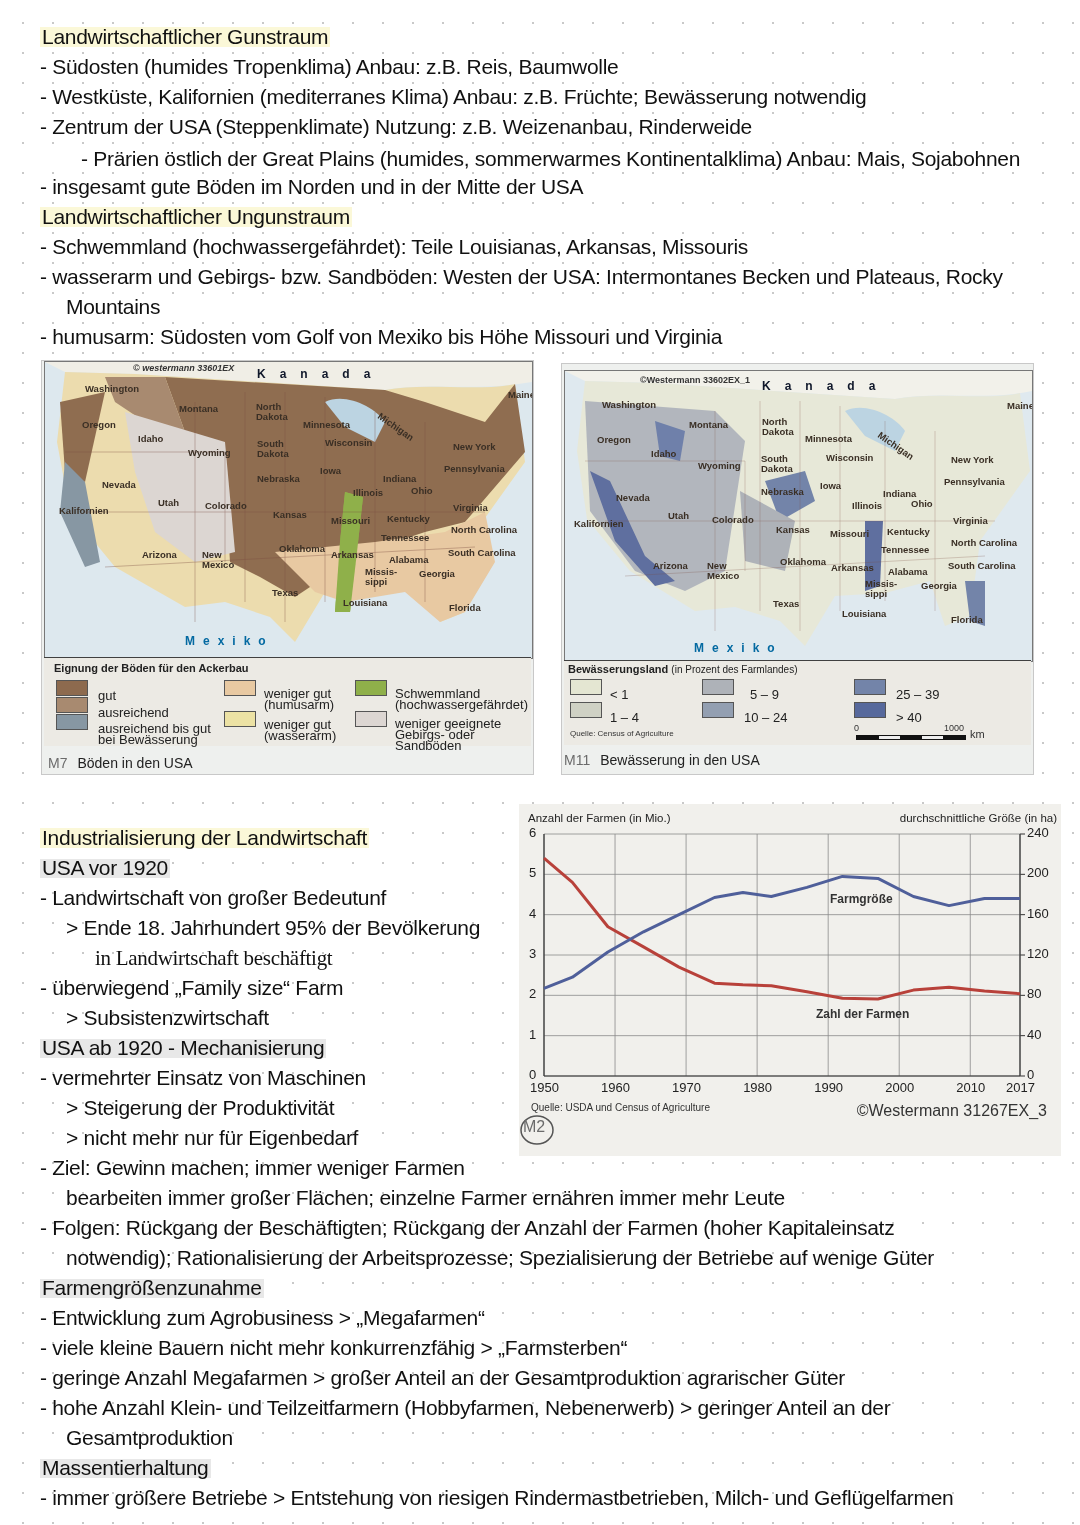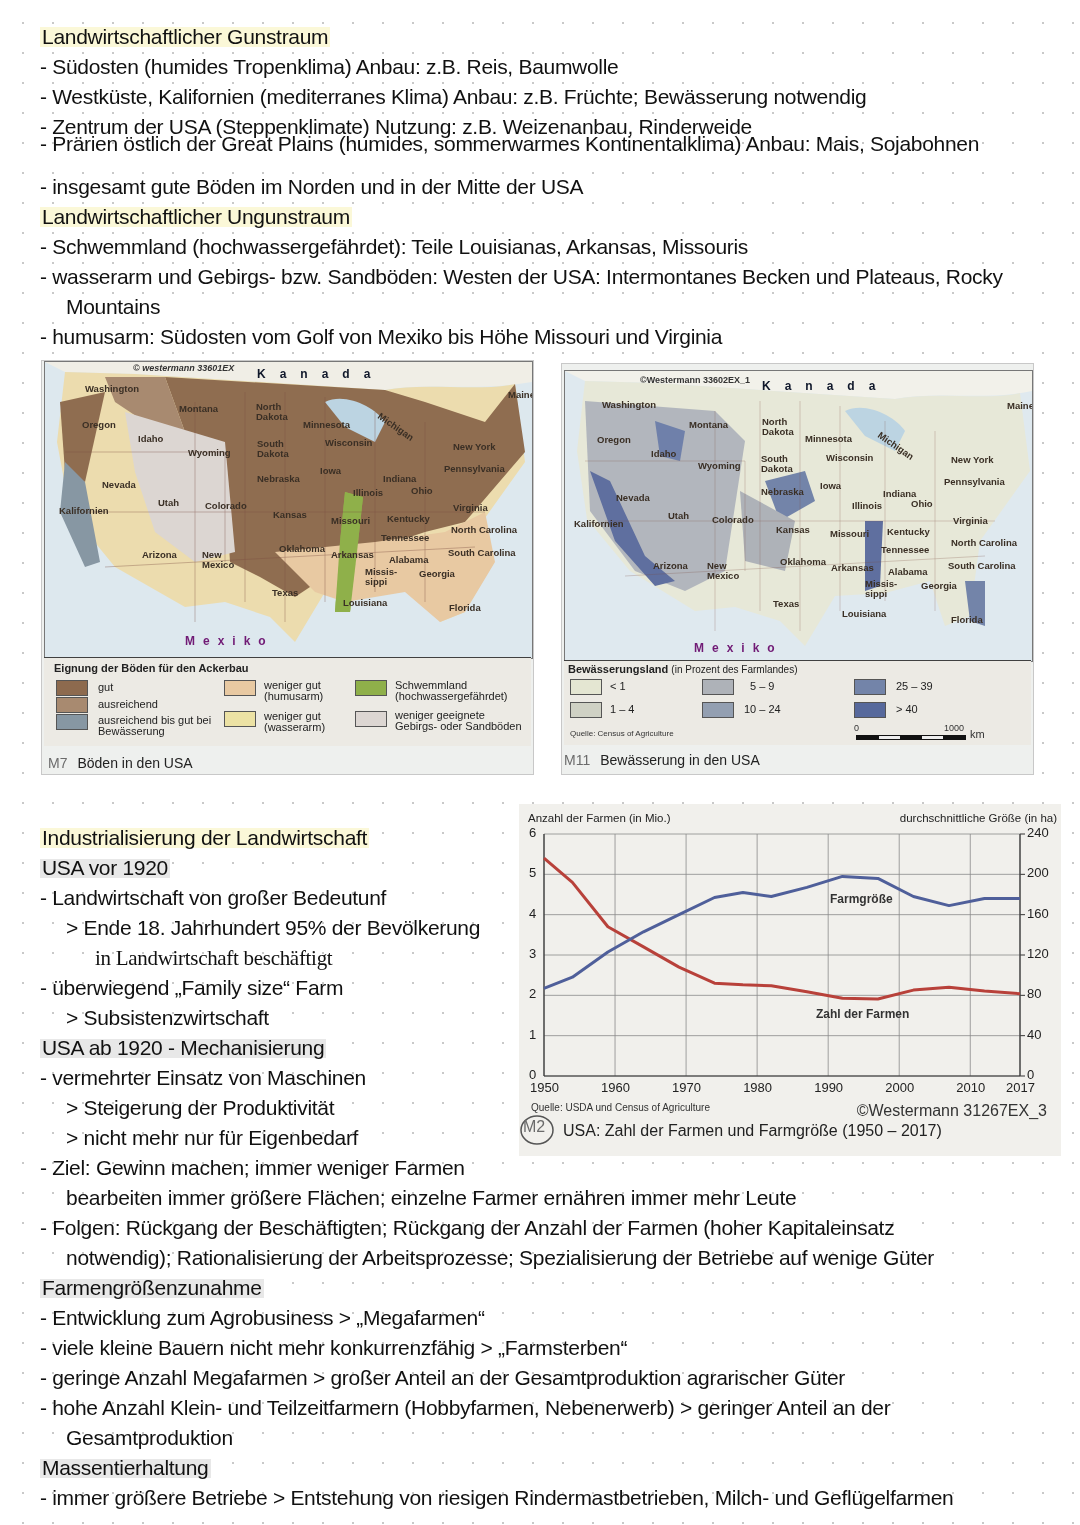--- a/index.html
+++ b/index.html
@@ -14,47 +14,47 @@
   .indent1{left:66px;}
   .indent2{left:95px;font-family:Liberation Serif, serif;}
   .hl-yellow{background:linear-gradient(transparent 10%,#fbf8d8 10%,#fbf8d8 95%,transparent 95%);padding:0 2px;}
   .hl-gray{background:linear-gradient(transparent 15%,#e8e8e8 15%,#e8e8e8 95%,transparent 95%);padding:0 2px;}
 
   
   .map-panel{position:absolute;background:#eef0ee;border:1px solid #c8c8c8;}
   .map-frame{position:absolute;border:1px solid #777;background:#dfe9ef;overflow:hidden;}
   .map-copy{position:absolute;font-size:9px;font-style:italic;font-weight:bold;color:#333;}
   .map-kanada{position:absolute;font-size:12px;font-weight:bold;letter-spacing:14px;color:#0f172a;}
-  .map-mexiko{position:absolute;font-size:12px;font-weight:bold;letter-spacing:8px;color:#701a75;}
+  .map-mexiko{position:absolute;font-size:12px;font-weight:bold;letter-spacing:8px;color:#0369a1;}
   .state{position:absolute;font-size:9.5px;font-weight:bold;color:#3a2f25;line-height:10px;font-family:"Liberation Sans Narrow","Liberation Sans",sans-serif;}
   .legend{position:absolute;background:#eceae4;border-top:1px solid #404040;}
   .legend-title{position:absolute;font-size:11px;font-weight:bold;color:#222;}
   .legend-title small{font-weight:normal;font-size:10px;}
   .sw{position:absolute;width:30px;height:14px;border:1px solid #555;}
-  .lg-label{position:absolute;font-size:11px;line-height:11px;color:#222;}
+  .lg-label{position:absolute;font-size:13px;line-height:11px;color:#222;margin-top:8px;}
   .caption{position:absolute;font-size:14px;color:#222;}
   .caption .num{color:#6b6b6b;margin-right:10px;}
   .src{position:absolute;font-size:8px;color:#333;}
 
   
   .chart-panel{position:absolute;left:519px;top:804px;width:542px;height:352px;background:#f1f0ec;}
   .chart-ylabel{position:absolute;font-size:11.5px;color:#222;}
   .tick{position:absolute;font-size:13px;color:#222;}
   .chart-label{position:absolute;font-size:12px;font-weight:bold;color:#333;}
   .chart-caption{position:absolute;left:44px;top:318px;font-size:16px;color:#222;}
   .m2{position:absolute;left:4px;top:314px;font-size:16px;color:#6b6b6b;}
 </style>
 </head>
 <body>
 
 <div class="line" style="top:22px;"><span class="hl-yellow">Landwirtschaftlicher Gunstraum</span></div>
 <div class="line" style="top:52px;">- Südosten (humides Tropenklima)  Anbau: z.B. Reis, Baumwolle</div>
 <div class="line" style="top:82px;">- Westküste, Kalifornien (mediterranes Klima) Anbau: z.B. Früchte; Bewässerung notwendig</div>
 <div class="line" style="top:112px;">- Zentrum der USA (Steppenklimate) Nutzung: z.B. Weizenanbau, Rinderweide</div>
-<div class="line" style="top:129px;">- Prärien östlich der Great Plains (humides, sommerwarmes Kontinentalklima) Anbau: Mais, Sojabohnen</div>
+<div class="line" style="top:144px;margin-left:41px;">- Prärien östlich der Great Plains (humides, sommerwarmes Kontinentalklima) Anbau: Mais, Sojabohnen</div>
 <div class="line" style="top:172px;">- insgesamt gute Böden im Norden und in der Mitte der USA</div>
 <div class="line" style="top:202px;"><span class="hl-yellow">Landwirtschaftlicher Ungunstraum</span></div>
 <div class="line" style="top:232px;">- Schwemmland (hochwassergefährdet): Teile Louisianas, Arkansas, Missouris</div>
 <div class="line" style="top:262px;">- wasserarm und Gebirgs- bzw. Sandböden: Westen der USA: Intermontanes Becken und Plateaus, Rocky</div>
 <div class="line indent1" style="top:292px;">Mountains</div>
 <div class="line" style="top:322px;">- humusarm: Südosten vom Golf von Mexiko bis Höhe Missouri und Virginia</div>
 
 <div class="map-panel" style="left:41px;top:360px;width:491px;height:413px;">
   <div class="map-frame" style="left:2px;top:0px;width:487px;height:296px;">
     <svg width="487" height="296" style="position:absolute;left:0;top:0;">
@@ -246,21 +246,21 @@
 <div class="line" style="top:883px;">- Landwirtschaft von großer Bedeutunf</div>
 <div class="line indent1" style="top:913px;">&gt; Ende 18. Jahrhundert 95% der Bevölkerung</div>
 <div class="line indent2" style="top:943px;">in Landwirtschaft beschäftigt</div>
 <div class="line" style="top:973px;">- überwiegend „Family size“ Farm</div>
 <div class="line indent1" style="top:1003px;">&gt; Subsistenzwirtschaft</div>
 <div class="line" style="top:1033px;"><span class="hl-gray">USA ab 1920 - Mechanisierung</span></div>
 <div class="line" style="top:1063px;">- vermehrter Einsatz von Maschinen</div>
 <div class="line indent1" style="top:1093px;">&gt; Steigerung der Produktivität</div>
 <div class="line indent1" style="top:1123px;">&gt; nicht mehr nur für Eigenbedarf</div>
 <div class="line" style="top:1153px;">- Ziel: Gewinn machen; immer weniger Farmen</div>
-<div class="line indent1" style="top:1183px;">bearbeiten immer größere Flächen; einzelne Farmer ernähren immer mehr Leute</div>
+<div class="line indent1" style="top:1183px;">bearbeiten immer großer Flächen; einzelne Farmer ernähren immer mehr Leute</div>
 <div class="line" style="top:1213px;">- Folgen: Rückgang der Beschäftigten; Rückgang der Anzahl der Farmen (hoher Kapitaleinsatz</div>
 <div class="line indent1" style="top:1243px;">notwendig); Rationalisierung der Arbeitsprozesse; Spezialisierung der Betriebe auf wenige Güter</div>
 <div class="line" style="top:1273px;"><span class="hl-gray">Farmengrößenzunahme</span></div>
 <div class="line" style="top:1303px;">- Entwicklung zum Agrobusiness &gt; „Megafarmen“</div>
 <div class="line" style="top:1333px;">- viele kleine Bauern nicht mehr konkurrenzfähig &gt; „Farmsterben“</div>
 <div class="line" style="top:1363px;">- geringe Anzahl Megafarmen &gt; großer Anteil an der Gesamtproduktion agrarischer Güter</div>
 <div class="line" style="top:1393px;">- hohe Anzahl Klein- und Teilzeitfarmern (Hobbyfarmen, Nebenerwerb) &gt; geringer Anteil an der</div>
 <div class="line indent1" style="top:1423px;">Gesamtproduktion</div>
 <div class="line" style="top:1453px;"><span class="hl-gray">Massentierhaltung</span></div>
 <div class="line" style="top:1483px;">- immer größere Betriebe &gt; Entstehung von riesigen Rindermastbetrieben, Milch- und Geflügelfarmen</div>
@@ -320,14 +320,13 @@
       <div class="tick" style="left: 295.179px; top: 276px;">1990</div>
       <div class="tick" style="left: 366.224px; top: 276px;">2000</div>
       <div class="tick" style="left: 437.269px; top: 276px;">2010</div>
       <div class="tick" style="left: 487px; top: 276px;">2017</div>
     </div>
   <div class="chart-label" style="left:311px;top:88px;">Farmgröße</div>
   <div class="chart-label" style="left:297px;top:203px;">Zahl der Farmen</div>
   <div class="src" style="left:12px;top:298px;font-size:10px;">Quelle: USDA und Census of Agriculture</div>
   <div class="src" style="right:14px;top:290px;font-size:16px;margin-top:8px;">©Westermann 31267EX_3</div>
   <div class="m2">M2</div>
-  <div class="chart-caption">USA: Zahl der Farmen und Farmgröße (1950 – 2017)</div>
 </div>
 
 </body></html>

